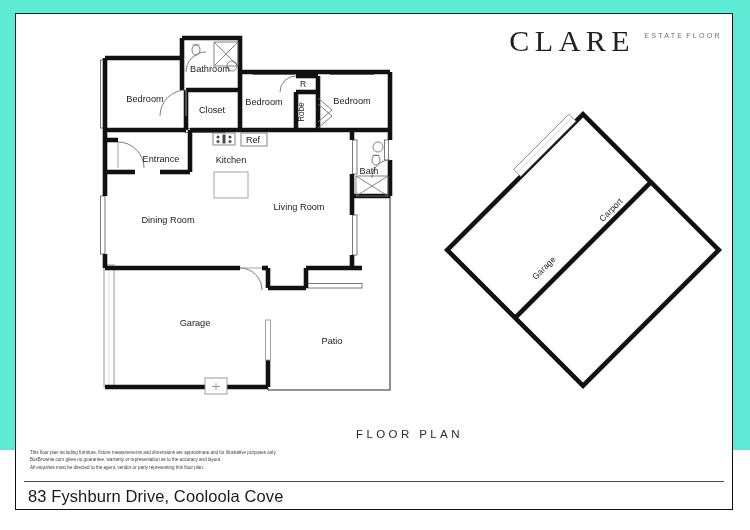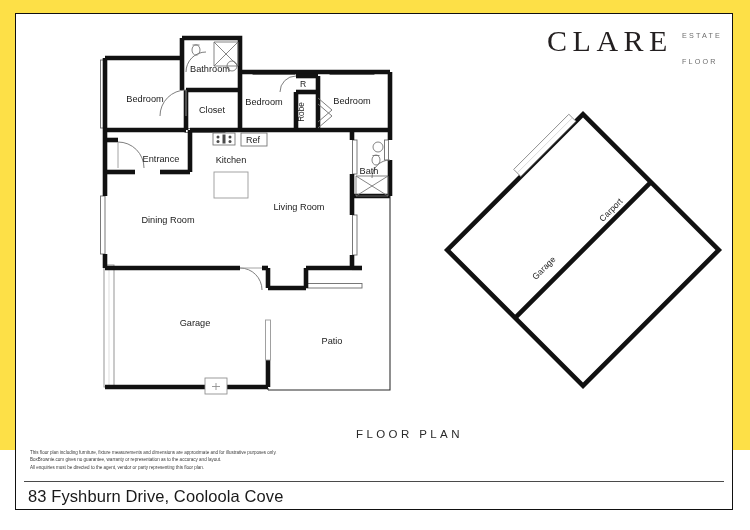--- a/index.html
+++ b/index.html
@@ -1,28 +1,28 @@
 <!DOCTYPE html>
 <html><head>
 <meta charset="utf-8">
 <style>
   html,body{margin:0;padding:0;background:#fff;}
   body{width:750px;height:530px;overflow:hidden;
        font-family:"Liberation Sans","DejaVu Sans",sans-serif;color:#1a1a1a;}
-  #page{position:absolute;left:0;top:0;width:750px;height:450px;background:#fde047;}
+  #page{position:absolute;left:0;top:0;width:750px;height:450px;background:#5eead4;}
 
   
   .page-frame{position:absolute;left:15px;top:13px;width:718px;height:497px;
               border:1.4px solid #111;box-sizing:border-box;background:#fff;}
 
   
   .brand{position:absolute;right:28px;top:26px;display:flex;align-items:flex-start;gap:9px;}
   .brand-main{font-size:30px;letter-spacing:5.5px;color:#231f20;line-height:1;
               font-family:"Liberation Serif","DejaVu Serif",serif;font-weight:400;}
-  .brand-sub{display:flex;flex-direction:column;gap:16px;padding-top:5px;}
+  .brand-sub{display:flex;flex-direction:row;gap:2px;padding-top:5px;}
   .brand-sub span{font-size:7.2px;letter-spacing:2.2px;color:#6d6d6d;line-height:1.35;}
 
   
   .fp{position:absolute;left:0;top:0;width:750px;height:530px;pointer-events:none;}
 
   
   .floorplan-caption{position:absolute;left:317px;top:428px;font-size:11.5px;
                      letter-spacing:3.4px;color:#2a2a2a;padding-left:39px;}
   .disclaimer{position:absolute;left:30px;top:449px;width:400px;
               font-size:4.55px;line-height:1.62;color:#3b3b3b;}

